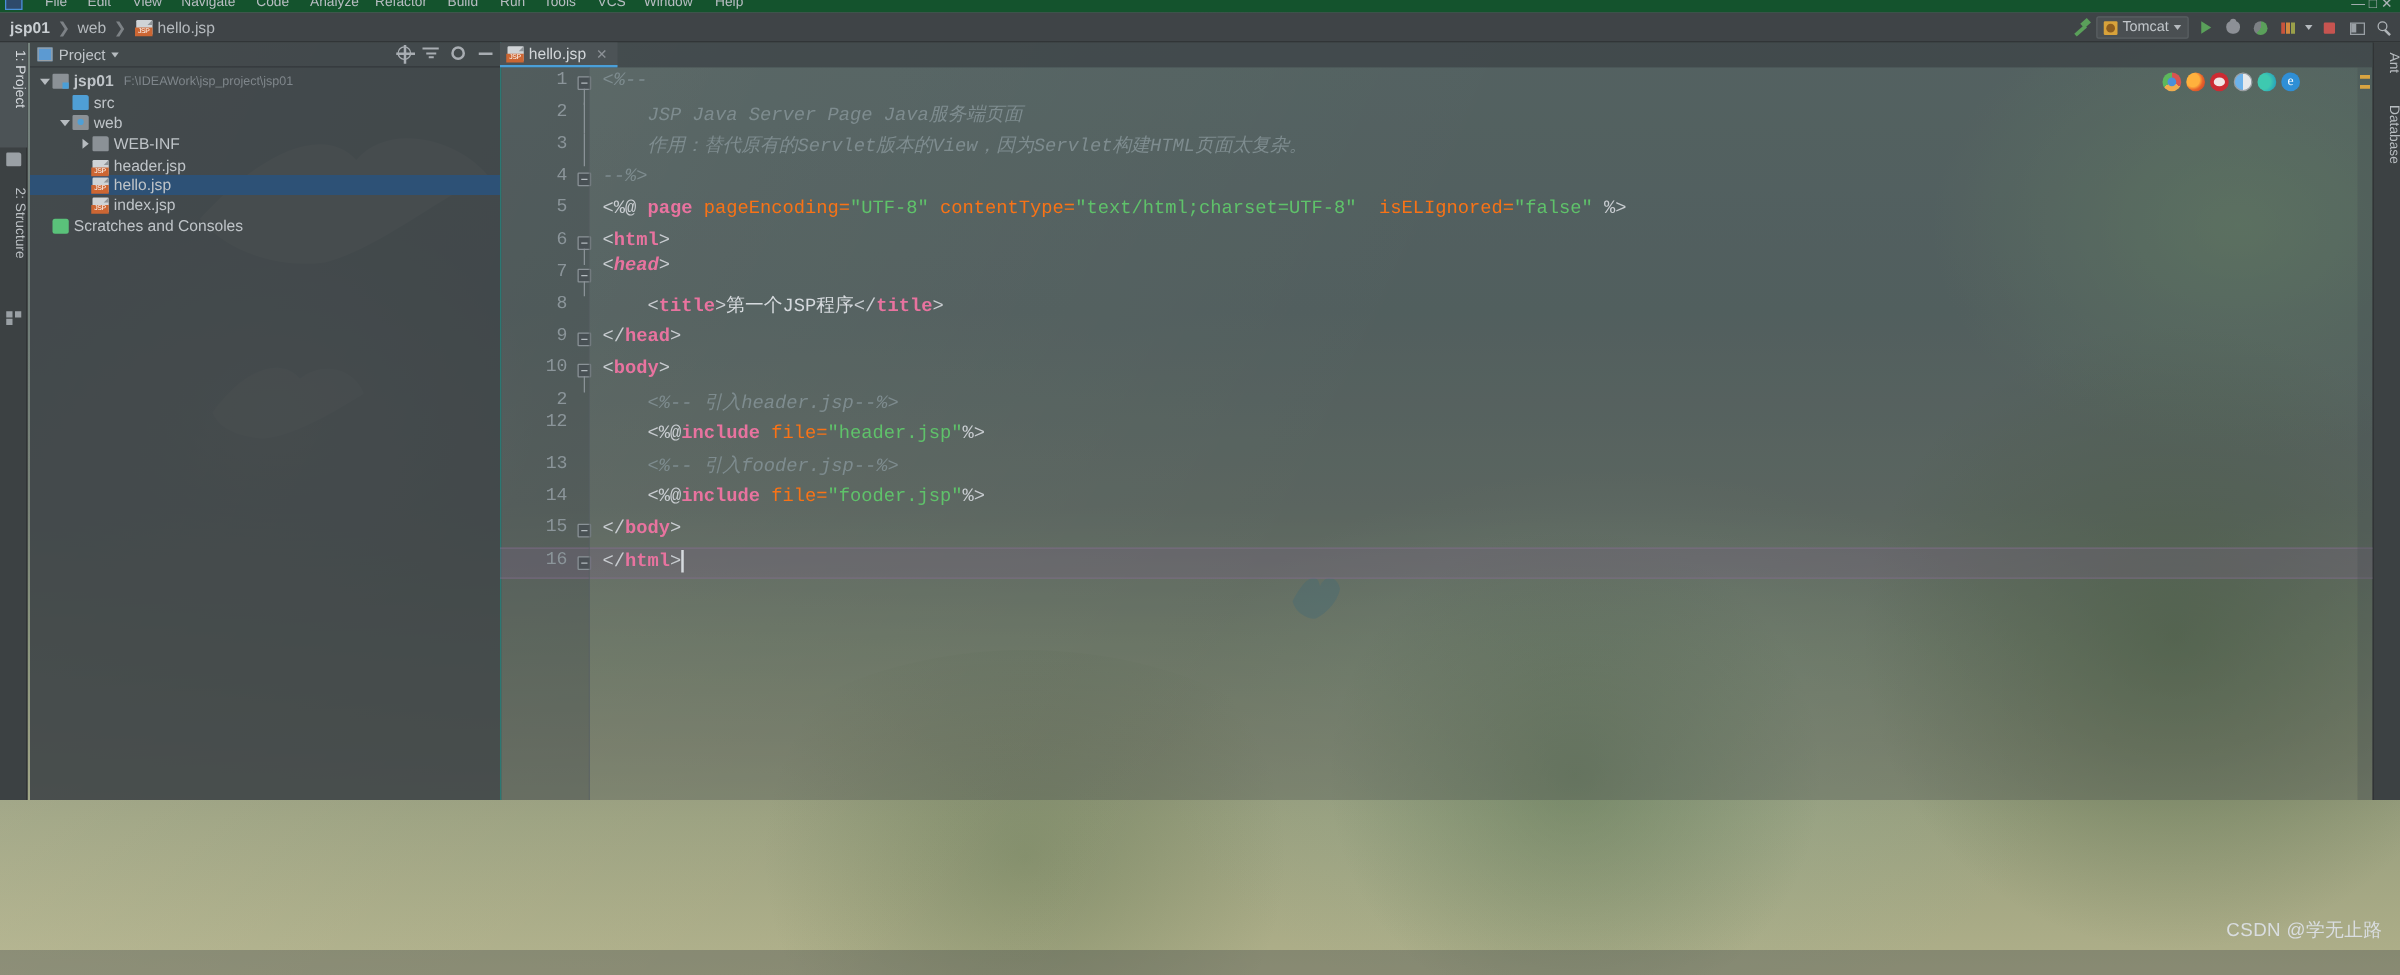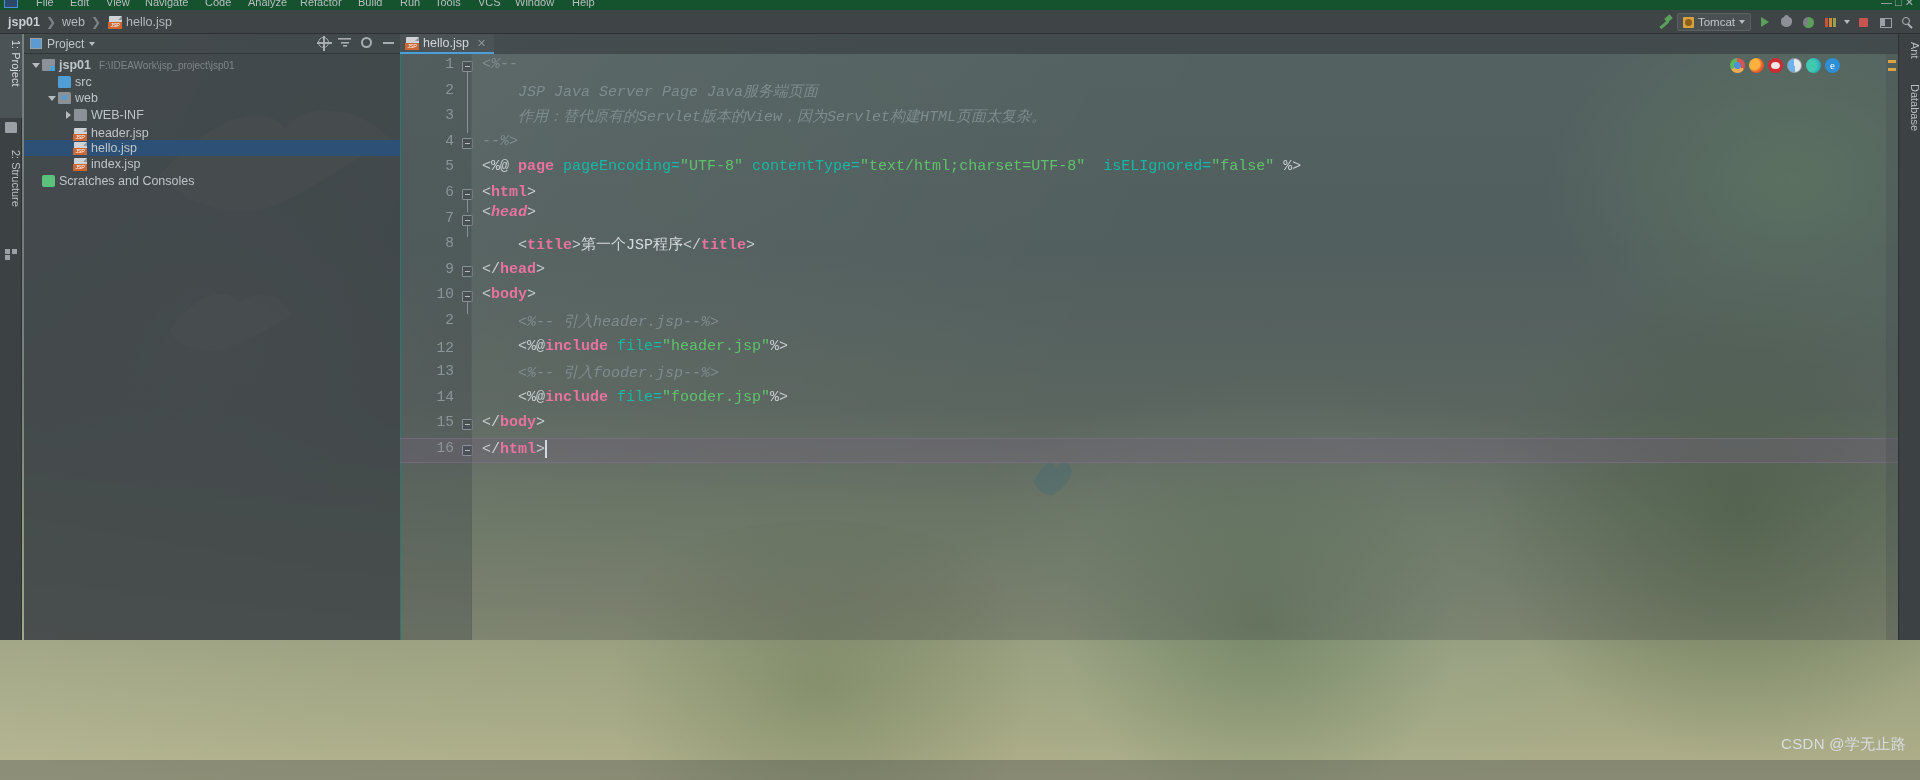--- a/index.html
+++ b/index.html
@@ -201,21 +201,21 @@
   .cline {
     position:absolute; left:10px; white-space:pre;
     font-family:"Liberation Mono", monospace; font-size:15px; letter-spacing:0px;
   }
   .cur-line { position:absolute; left:0; right:0; height:25px; background:rgba(120,95,130,0.30);
      border-top:1px solid rgba(140,115,150,0.45); border-bottom:1px solid rgba(140,115,150,0.45); }
 
   .cm  { color:#7e8c8f; font-style:italic; }
   .tag { color:#e8739f; font-weight:bold; }
   .ang { color:#c9cdd1; }
-  .attr{ color:#14b8a6; }
+  .attr{ color:#f97316; }
   .str { color:#5fc26a; }
   .kw  { color:#e8739f; font-weight:bold; }
   .txt { color:#d6dade; }
   .caret-blink { position:absolute; width:1.5px; height:18px; background:#d6dade; }
 
   
   .err-stripe { position:absolute; right:0; top:20px; width:12px; height:586px; background:rgba(64,72,75,0.25); }
   .stripe-mark { position:absolute; right:2px; width:8px; height:3px; }
 
   
@@ -435,21 +435,21 @@
         <div class="lnum" style="top: 155.6px;">7</div>
         <div class="fold" style="top: 160.6px;"></div>
         <div class="foldline" style="top: 170.6px; height: 12.6px;"></div>
         <div class="lnum" style="top: 181.2px;">8</div>
         <div class="lnum" style="top: 206.8px;">9</div>
         <div class="fold" style="top: 211.8px;"></div>
         <div class="lnum" style="top: 232.4px;">10</div>
         <div class="fold" style="top: 237.4px;"></div>
         <div class="foldline" style="top: 247.4px; height: 12.6px;"></div>
         <div class="lnum" style="top: 258px;">2</div>
-        <div class="lnum" style="top: 286px;">12</div>
+        <div class="lnum" style="top: 276px;">12</div>
         <div class="lnum" style="top: 309.2px;">13</div>
         <div class="lnum" style="top: 334.8px;">14</div>
         <div class="lnum" style="top: 360.4px;">15</div>
         <div class="fold" style="top: 365.4px;"></div>
         <div class="cur-line" style="top: 384px; left: 0px; right: 0px;"></div>
         <div class="lnum" style="top: 386px;">16</div>
         <div class="fold" style="top: 391px;"></div>
       </div>
     <div class="gutter-sep"></div>
     <div class="code-area" id="code-area">

